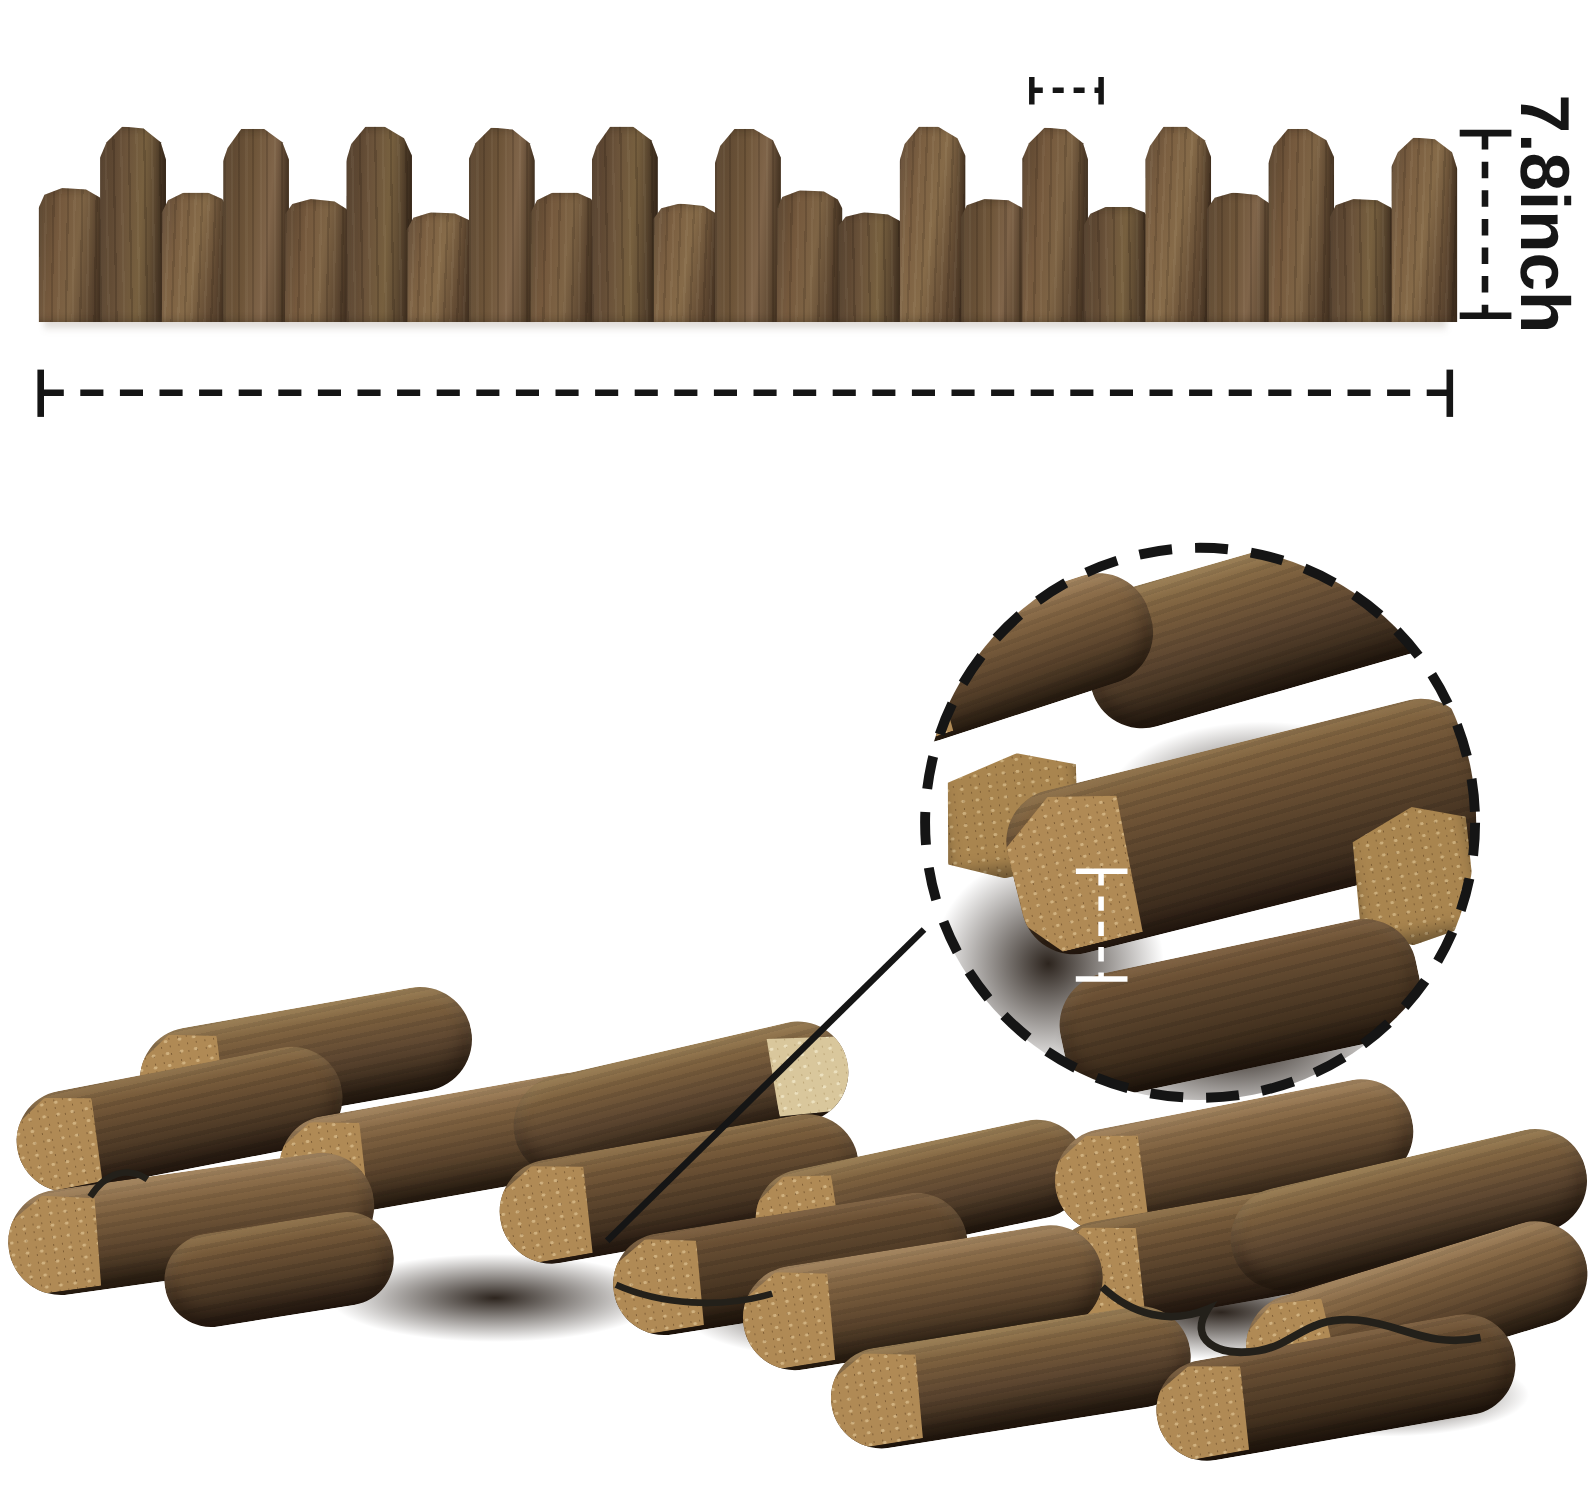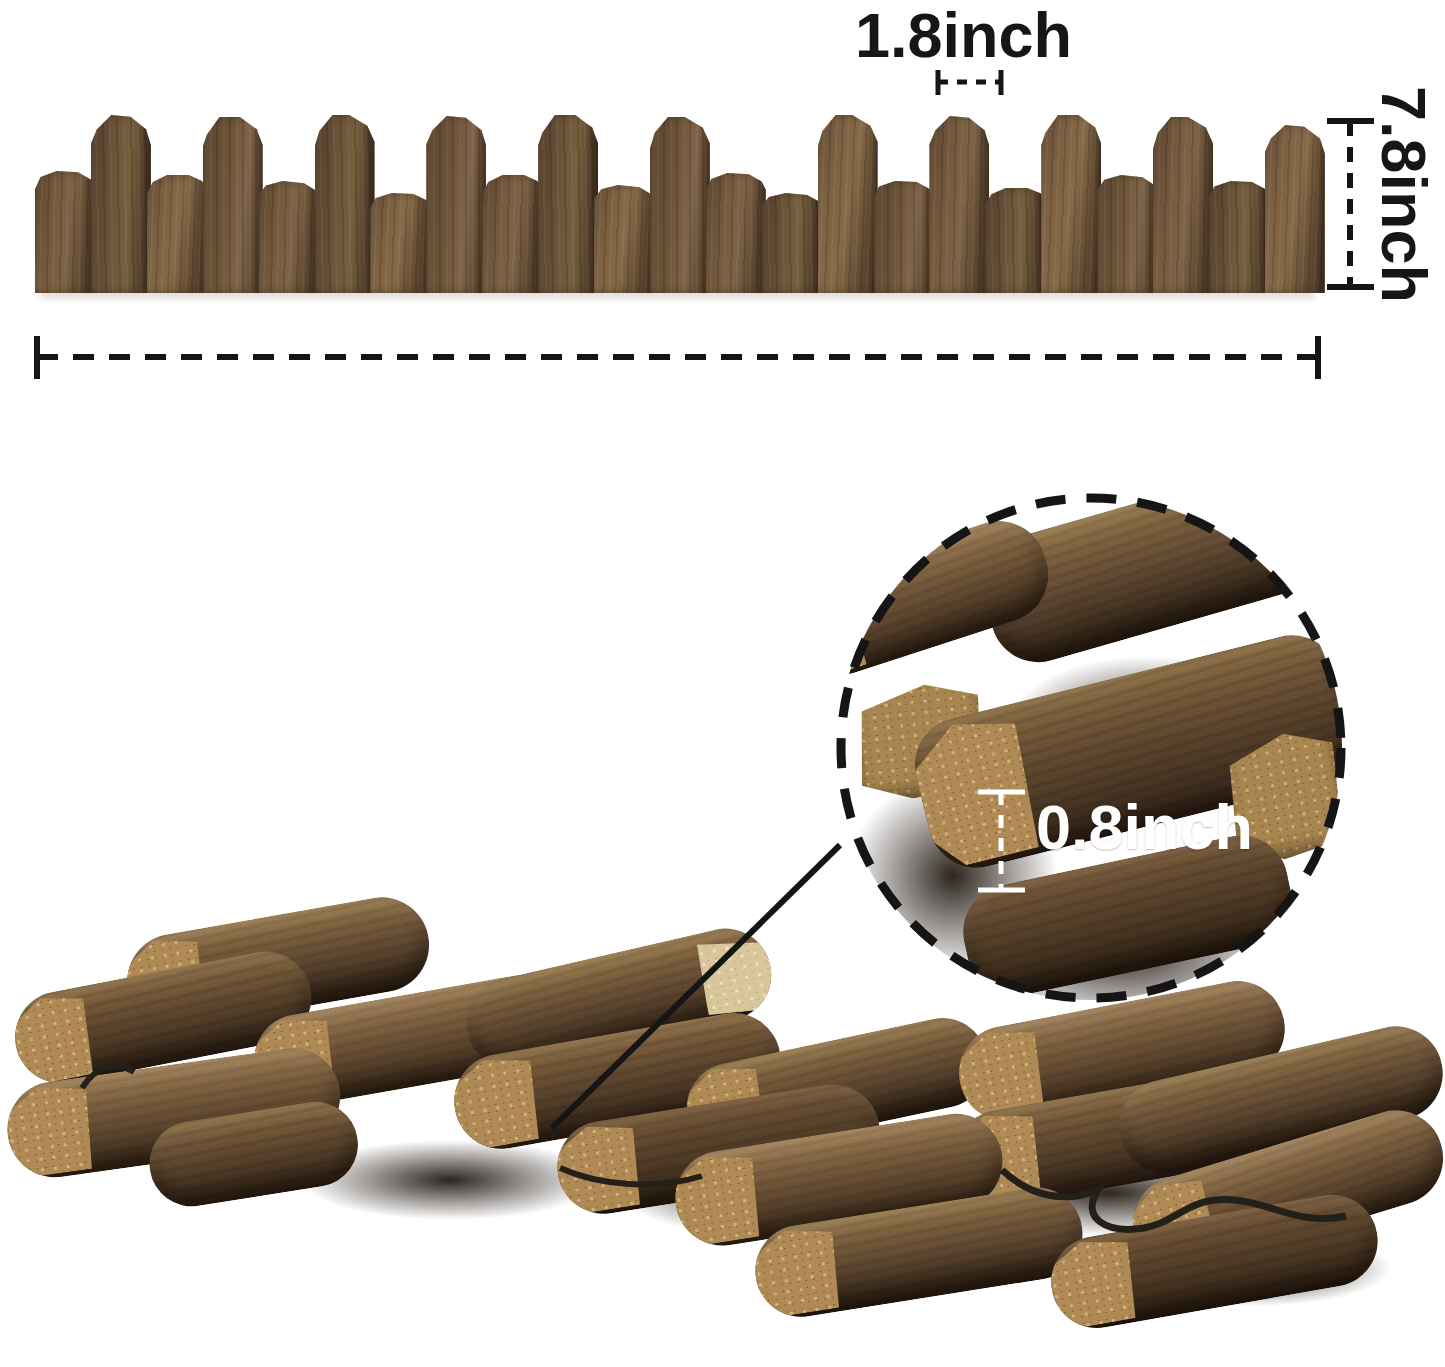--- a/index.html
+++ b/index.html
@@ -54,21 +54,20 @@
   #detail-logs{position:absolute;inset:0;}
   .detail-dim{position:absolute;inset:0;z-index:3;pointer-events:none;}
   
   #overlay{position:absolute;inset:0;z-index:5;pointer-events:none;}
 </style>
 </head>
 <body>
 
 <div id="stage">
 
-  <div class="dim-label" id="lbl18">1.8inch</div>
 
   <div class="dim-label" id="lbl78">7.8inch</div>
 
 
   <div class="fence-ground"></div>
   <div id="fence">
       <div class="picket short0 wood0" style="left: 35px; top: 171px; width: 60px; height: 122px;"></div>
       <div class="picket tall1 wood1" style="left: 90.9px; top: 115px; width: 60px; height: 178px;"></div>
       <div class="picket short2 wood2" style="left: 146.8px; top: 175px; width: 60px; height: 118px;"></div>
       <div class="picket tall0 wood3" style="left: 202.7px; top: 117px; width: 60px; height: 176px;"></div>
@@ -161,21 +160,20 @@
         <div class="grainblock" style="left: 392px; top: 248px; width: 112px; height: 124px; transform: rotate(-10deg);"></div>
         <div class="log wlog3" style="left: 128px; top: 398px; width: 330px; height: 112px; transform: rotate(-12deg);"></div>
       </div>
     <svg class="detail-dim" width="504" height="504" viewBox="0 0 504 504">
       <g stroke="#ffffff">
         <line x1="163" y1="296" x2="163" y2="394" stroke-width="5" stroke-dasharray="13 10"></line>
         <line x1="140" y1="296" x2="187" y2="296" stroke-width="5"></line>
         <line x1="140" y1="394" x2="187" y2="394" stroke-width="5"></line>
       </g>
     </svg>
-    <div id="lbl08">0.8inch</div>
   </div>
 
   <svg id="overlay" width="1445" height="1367" viewBox="0 0 1445 1367">
     <g stroke="#151515">
       <line x1="938" y1="82" x2="1001" y2="82" stroke-width="5" stroke-dasharray="10 9"></line>
       <line x1="938" y1="70" x2="938" y2="95" stroke-width="5"></line>
       <line x1="1001" y1="70" x2="1001" y2="95" stroke-width="5"></line>
     </g>
     <g stroke="#151515">
       <line x1="1350" y1="121" x2="1350" y2="287" stroke-width="6" stroke-dasharray="15 11"></line>

